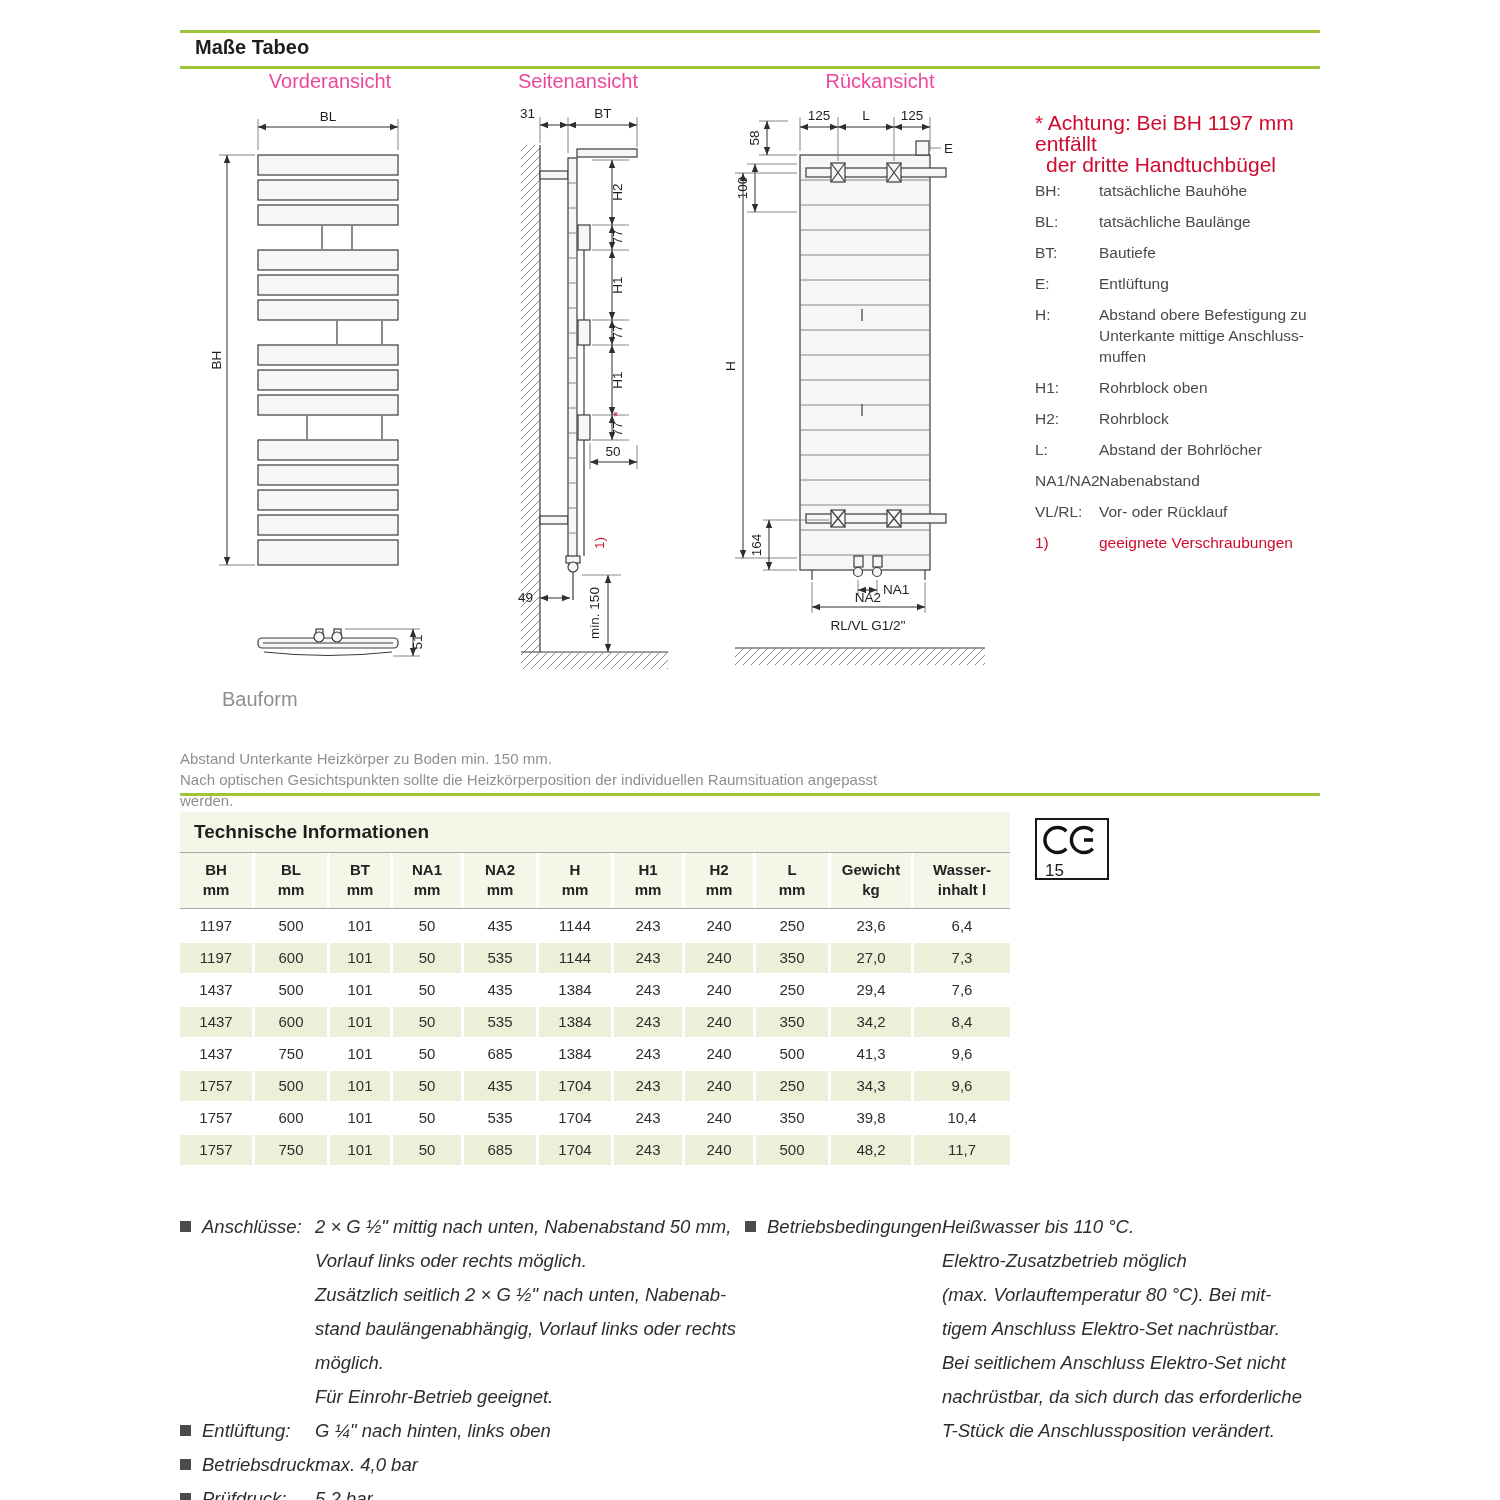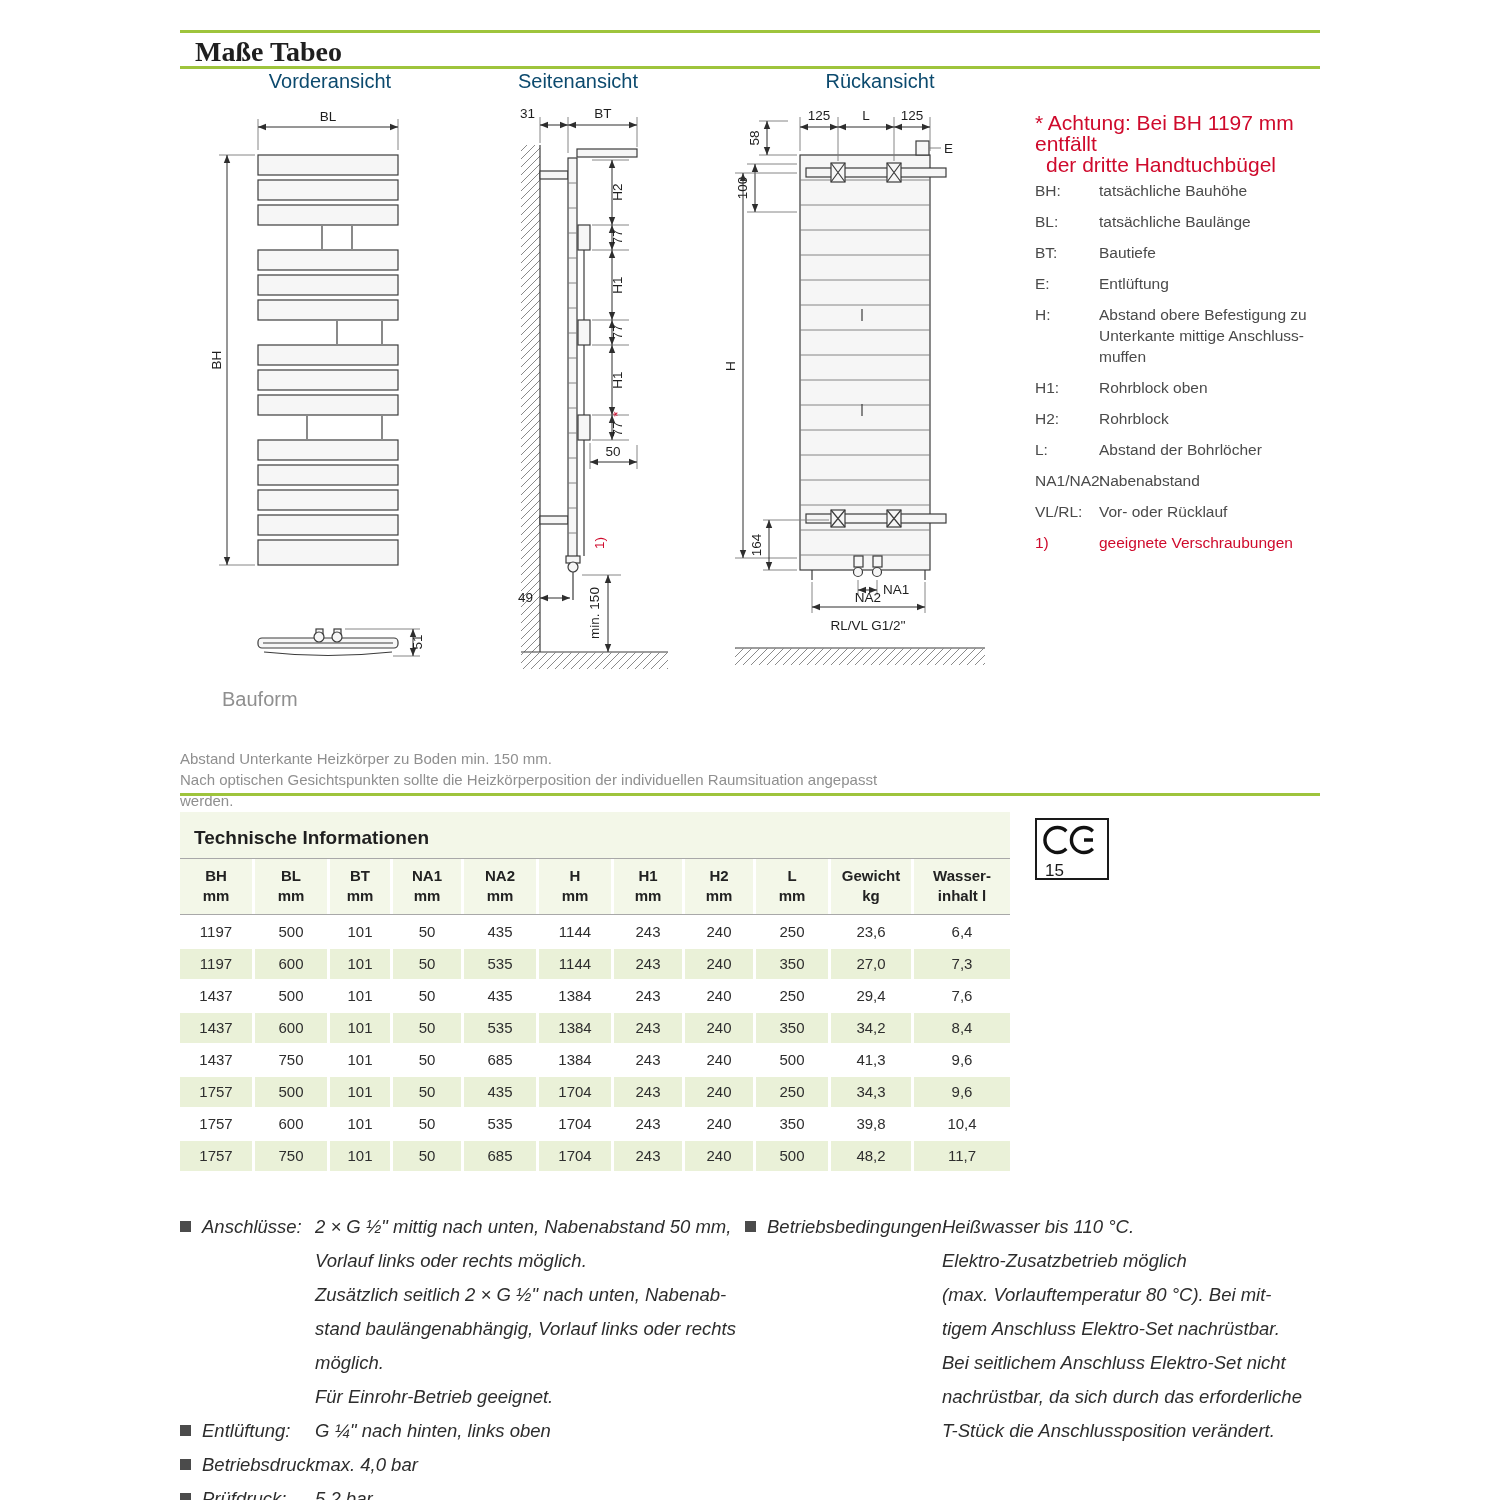--- a/index.html
+++ b/index.html
@@ -1,34 +1,34 @@
 <!DOCTYPE html>
 <html><head>
 <meta charset="utf-8">
 <style>
   html,body{margin:0;padding:0;background:#fff;}
   body{font-family:"Liberation Sans",sans-serif;color:#2d2d2d;}
   .page{position:relative;width:1500px;height:1500px;background:#fff;overflow:hidden;}
   .rule{position:absolute;left:180px;width:1140px;height:3px;background:#9ec43c;}
-  .page-title{position:absolute;left:195px;top:36px;font-size:28px;font-weight:bold;color:#1f1f1f;font-family:Liberation Serif, serif;}
-  .vlabel{position:absolute;top:70px;width:200px;text-align:center;font-size:20px;color:#0c4a6e;}
+  .page-title{position:absolute;left:195px;top:36px;font-size:20px;font-weight:bold;color:#1f1f1f;}
+  .vlabel{position:absolute;top:70px;width:200px;text-align:center;font-size:20px;color:#ec4899;}
   .drawings{position:absolute;left:180px;top:100px;}
   .bauform-label{position:absolute;left:222px;top:688px;font-size:20px;color:#8f8f8f;}
   .notes{position:absolute;left:180px;top:748px;width:720px;font-size:15px;line-height:21px;color:#8f8f8f;white-space:pre-line;}
   
   .warning{position:absolute;left:1035px;top:112px;width:290px;font-size:21px;line-height:21px;color:#cf0a2c;}
   .warning .l2{padding-left:11px;}
   .legend{position:absolute;left:1035px;top:180px;width:288px;}
   .legend-row{display:flex;margin-bottom:10px;font-size:15.5px;line-height:21px;color:#4a4a4a;}
   .lk{width:64px;flex:none;}
   .lv{flex:1;white-space:pre-line;}
   .legend-row.redrow{color:#cf0a2c;}
   
   .tbl{position:absolute;left:180px;top:812px;width:830px;}
-  .tbl-title{background:#f3f7e8;font-size:19px;font-weight:bold;color:#1f1f1f;padding:15px 0 9px 14px;}
+  .tbl-title{background:#f3f7e8;font-size:19px;font-weight:bold;color:#1f1f1f;padding:9px 0 9px 14px;}
   .tline{height:1px;background:#a8a8a8;}
   .tgrid{display:grid;grid-template-columns:72px 72px 60px 68px 72px 72px 68px 68px 72px 80px 1fr;column-gap:3px;}
   .hc{background:#f3f7e8;text-align:center;font-weight:bold;font-size:15px;line-height:20px;padding:7px 0 8px;color:#222;}
   .trow{margin-top:2px;}
   .tc{height:30px;line-height:30px;text-align:center;font-size:15px;color:#2e2e2e;}
   .odd .tc{background:#ffffff;}
   .even .tc{background:#eaf1d8;}
   
   .ce-box{position:absolute;left:1035px;top:818px;width:74px;height:62px;border:2px solid #1a1a1a;box-sizing:border-box;padding:4px 0 0 6px;}
   .ce-num{font-size:17px;color:#1a1a1a;margin-top:1px;margin-left:2px;}

